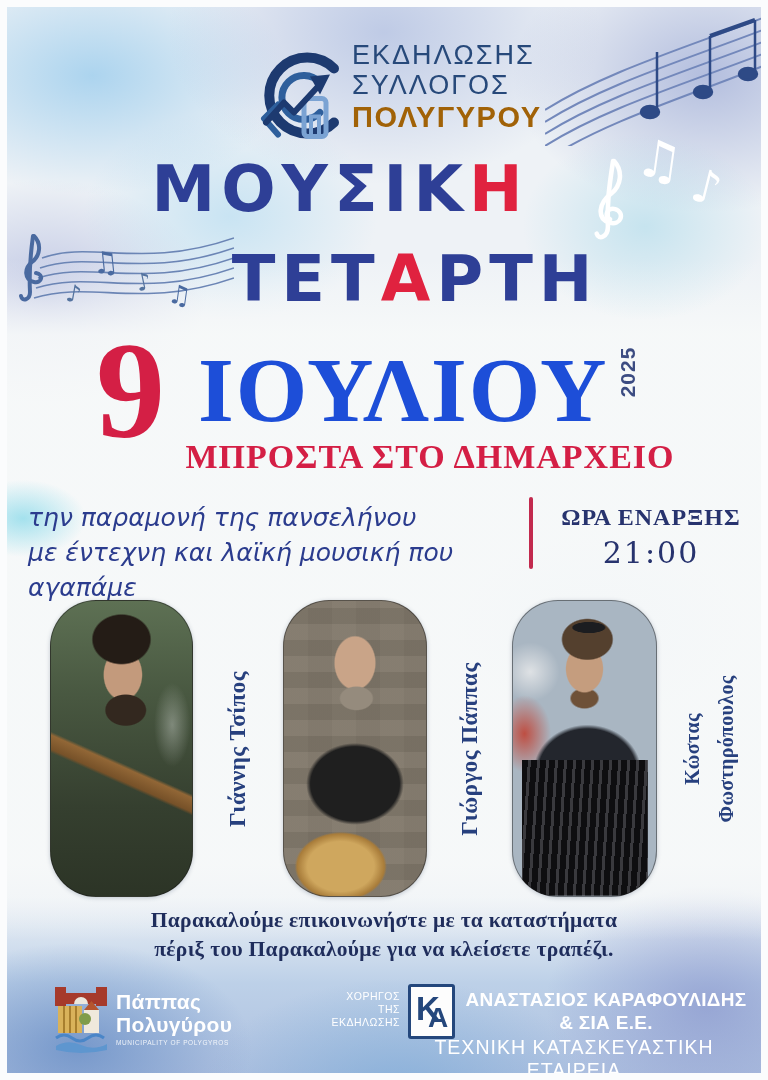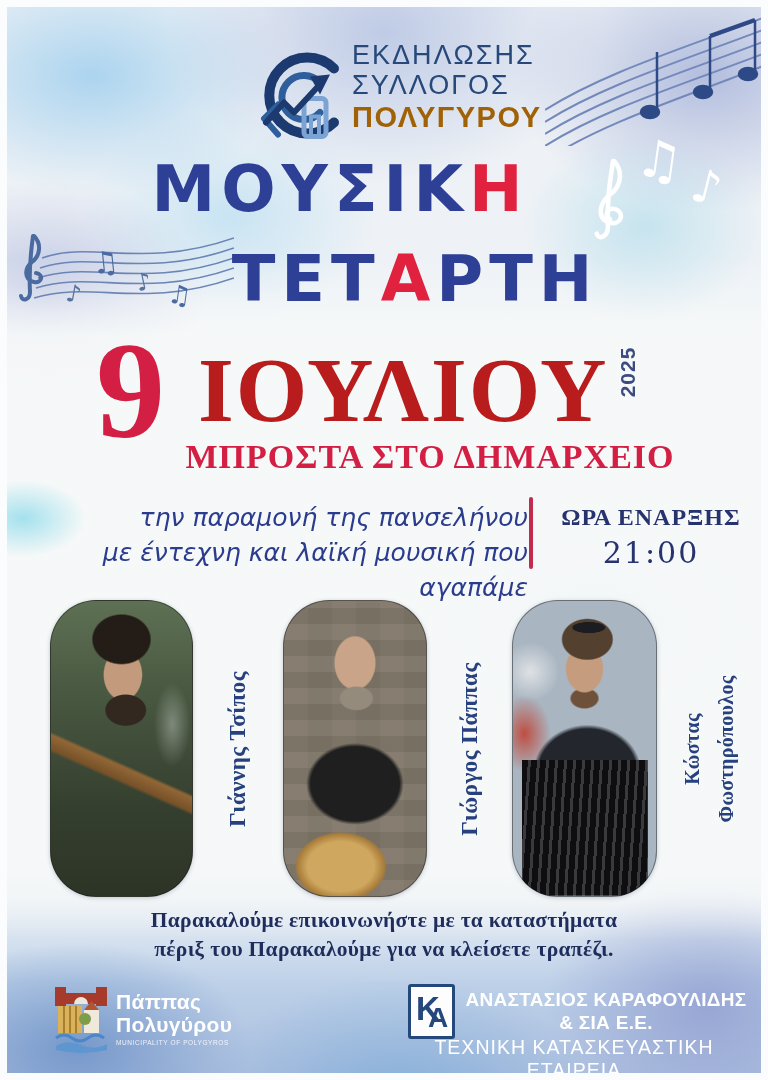--- a/index.html
+++ b/index.html
@@ -42,26 +42,26 @@
   .assoc-line3 { font-size:29px; letter-spacing:1.5px; color:#a16207; line-height:34px; font-weight:800; }
 
   
   .title-line { position:absolute; white-space:nowrap; font-weight:800; font-size:64px; letter-spacing:6px; color:#2e3f96; transform:translateX(-50%); font-family:"DejaVu Sans", sans-serif; }
   .title-line .red { color:#e0223f; }
   .title-1 { left:340px; top:152px; }
   .title-2 { left:415px; top:242px; }
 
   
   .date-day { position:absolute; left:96px; top:322px; font-family:"Liberation Serif", serif; font-weight:800; font-size:138px; line-height:1; color:#d41f45; }
-  .date-month { position:absolute; left:198px; top:344px; font-family:"Liberation Serif", serif; font-weight:800; font-size:92px; line-height:1; letter-spacing:2px; color:#b91c1c; }
+  .date-month { position:absolute; left:198px; top:344px; font-family:"Liberation Serif", serif; font-weight:800; font-size:92px; line-height:1; letter-spacing:2px; color:#1d4ed8; }
   .date-year { position:absolute; left:616px; top:372px; font-weight:700; font-size:21px; letter-spacing:1px; color:#3c4c82; transform:rotate(-90deg) translateX(-50%); transform-origin:left top; white-space:nowrap; }
   .date-location { position:absolute; left:430px; top:438px; transform:translateX(-50%); white-space:nowrap; font-family:"Liberation Serif", serif; font-weight:800; font-size:34px; letter-spacing:1px; color:#d41f45; }
 
   
-  .tagline { position:absolute; left:28px; top:500px; width:500px; text-align:right; font-family:"DejaVu Sans", sans-serif; font-style:italic; color:#2b3c8e; font-size:25px; line-height:35px; }
+  .tagline { position:absolute; left:28px; top:500px; width:500px; text-align:left; font-family:"DejaVu Sans", sans-serif; font-style:italic; color:#2b3c8e; font-size:25px; line-height:35px; }
   .divider { position:absolute; left:529px; top:497px; width:4px; height:72px; background:#c22a4e; border-radius:2px; }
   .time { position:absolute; left:548px; top:504px; width:206px; text-align:center; color:#27336e; }
   .time-label { font-family:"Liberation Serif", serif; font-weight:800; font-size:24px; letter-spacing:1px; }
   .time-value { font-family:"DejaVu Serif", serif; font-weight:400; font-size:30px; letter-spacing:2px; margin-top:4px; }
 
   
   .photo { position:absolute; top:600px; height:297px; width:143px; border-radius:46px; border:1px solid rgba(25,25,25,.45); background-repeat:no-repeat; box-shadow:0 1px 4px rgba(40,60,90,.25); }
   .photo-1 { left:50px; background-color:#47513f;
     background-image:
       linear-gradient(24deg, transparent 40%, rgba(122,82,40,.95) 41%, rgba(150,104,54,.95) 45%, transparent 46%),
@@ -235,20 +235,25 @@
       <path d="M4 52 Q12 46 20 52 T36 52 T52 52" stroke="#4a86c8" stroke-width="3" fill="none"></path>
       <path d="M4 60 Q16 53 29 59 T55 58 L55 64 Q29 70 4 64 Z" fill="#5e96cf"></path>
     </svg>
     <div class="muni-text">
       <div class="muni-name">Πάππας</div>
       <div class="muni-name">Πολυγύρου</div>
       <div class="muni-sub">MUNICIPALITY OF POLYGYROS</div>
     </div>
   </div>
 
+  <div class="sponsor-label">
+    <div>ΧΟΡΗΓΟΣ</div>
+    <div>ΤΗΣ</div>
+    <div>ΕΚΔΗΛΩΣΗΣ</div>
+  </div>
   <div class="ka-box">
     <span class="k">K</span>
     <span class="a">A</span>
   </div>
   <div class="sponsor-name">
     <div>ΑΝΑΣΤΑΣΙΟΣ ΚΑΡΑΦΟΥΛΙΔΗΣ</div>
     <div>&amp; ΣΙΑ Ε.Ε.</div>
   </div>
   <div class="sponsor-sub">ΤΕΧΝΙΚΗ ΚΑΤΑΣΚΕΥΑΣΤΙΚΗ ΕΤΑΙΡΕΙΑ</div>
 

